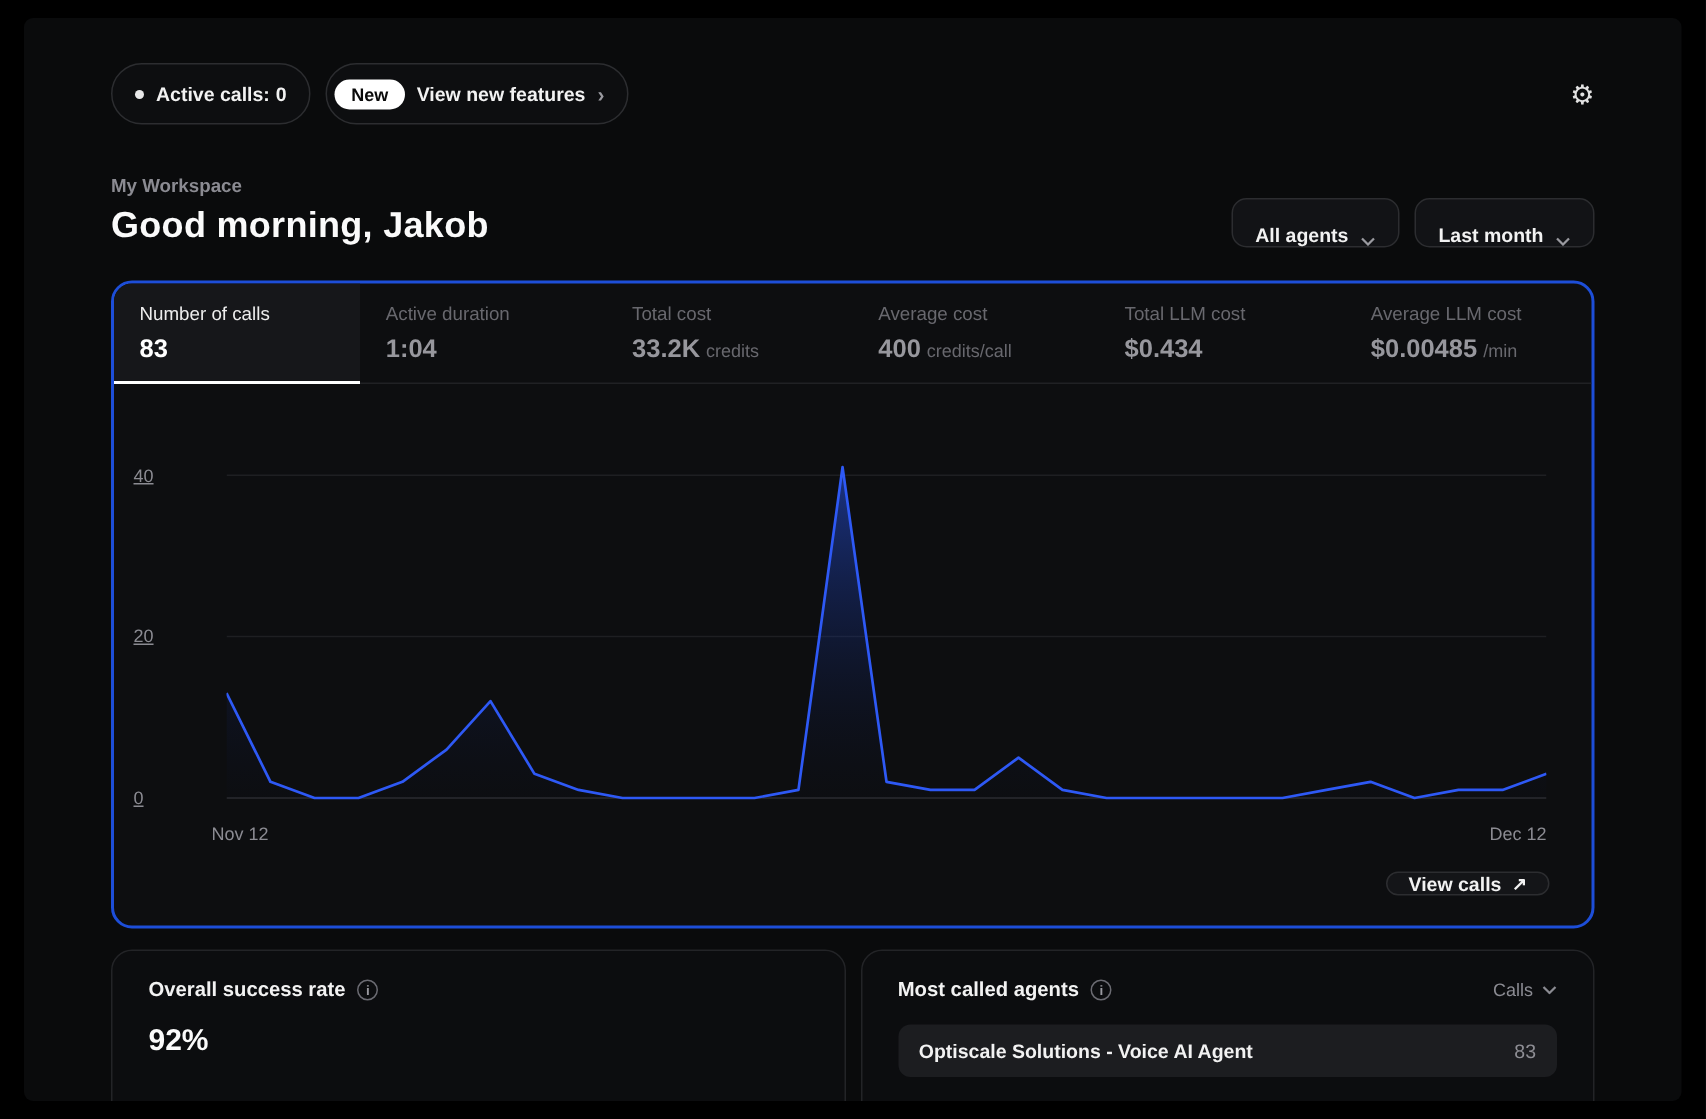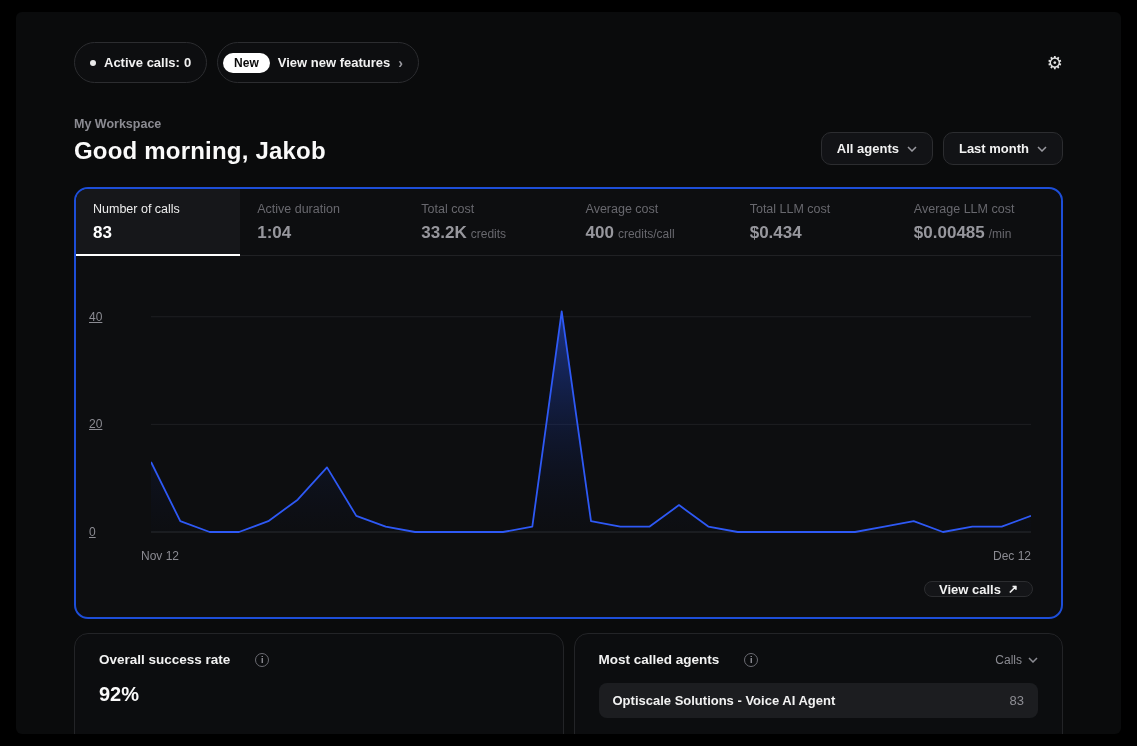--- a/index.html
+++ b/index.html
@@ -34,21 +34,21 @@
     font-size:12px; font-weight:bold; padding:4px 11px; line-height:1;
   }
   .gear { font-size:18px; color:#e2e2e2; cursor:pointer; line-height:1; }
 
   
   .header { display:flex; justify-content:space-between; align-items:flex-end; margin-top:34px; }
   .workspace { font-size:12.5px; color:#8b8b92; font-weight:bold; }
   .greeting { font-size:24px; font-weight:bold; letter-spacing:.2px; margin-top:6px; color:#fafafa; }
   .header-actions { display:flex; gap:10px; }
   .select-btn {
-    display:flex; align-items:center; gap:8px; height:33px; padding:0 15px;
+    display:flex; align-items:flex-end; gap:8px; height:33px; padding:0 15px;
     background:#121316; border:1px solid #2c2d30; border-radius:10px;
     font-size:13px; font-weight:bold; color:#f2f2f2; cursor:pointer;
   }
 
   
   .main-card {
     margin-top:22px; border:2px solid #1d4ed8; border-radius:14px;
     background:#0d0e10; overflow:hidden;
   }
   .stats-row { display:flex; border-bottom:1px solid #202124; }
@@ -77,21 +77,21 @@
   }
   .viewcalls-btn .arrow { font-size:12px; }
 
   
   .bottom-row { display:flex; gap:10px; margin-top:14px; }
   .sub-card {
     flex:1; border:1px solid #232427; border-radius:14px;
     background:#0c0d0f; padding:18px 24px; min-height:150px;
   }
   .card-head { display:flex; justify-content:space-between; align-items:center; }
-  .card-title-wrap { display:flex; align-items:center; gap:25px; }
+  .card-title-wrap { display:flex; align-items:center; gap:8px; }
   .card-title { font-size:13.5px; font-weight:bold; color:#f2f2f2; }
   .info-i {
     width:14px; height:14px; border:1px solid #6b6b72; border-radius:50%;
     display:inline-flex; align-items:center; justify-content:center;
     font-size:9px; color:#9a9aa0; font-weight:bold;
   }
   .sort-btn { display:flex; align-items:center; gap:6px; font-size:12px; color:#8b8b92; cursor:pointer; }
   .success-value { font-size:20px; font-weight:bold; margin-top:16px; color:#fafafa; }
   .agent-rows { margin-top:16px; display:flex; flex-direction:column; gap:8px; }
   .agent-row {

